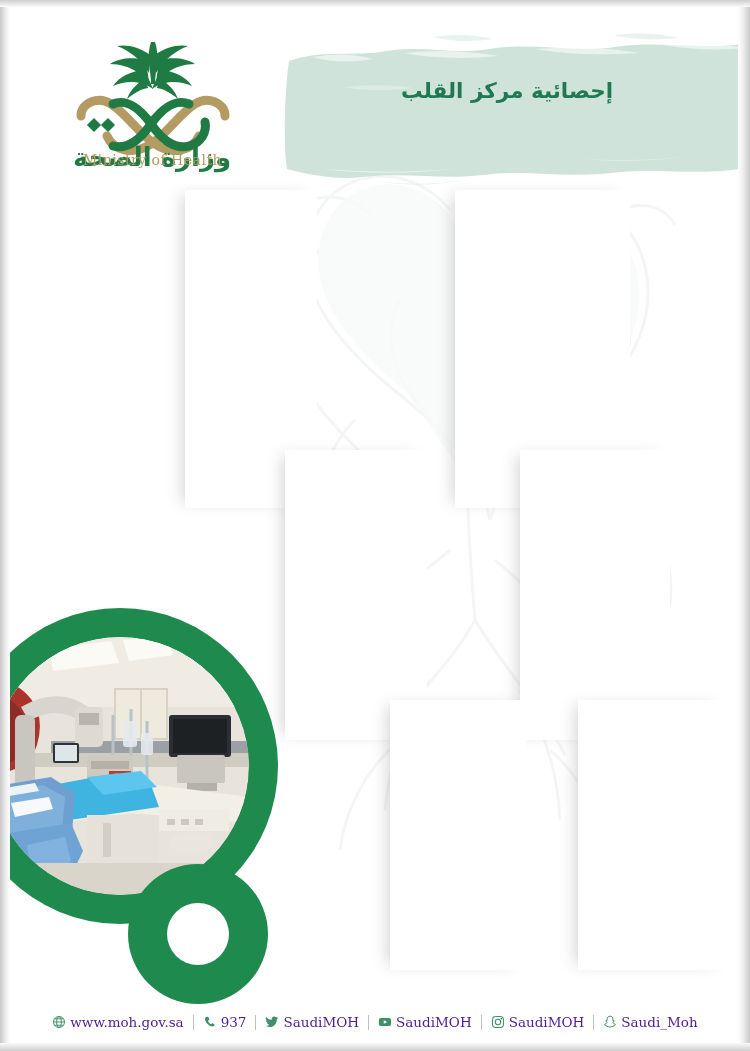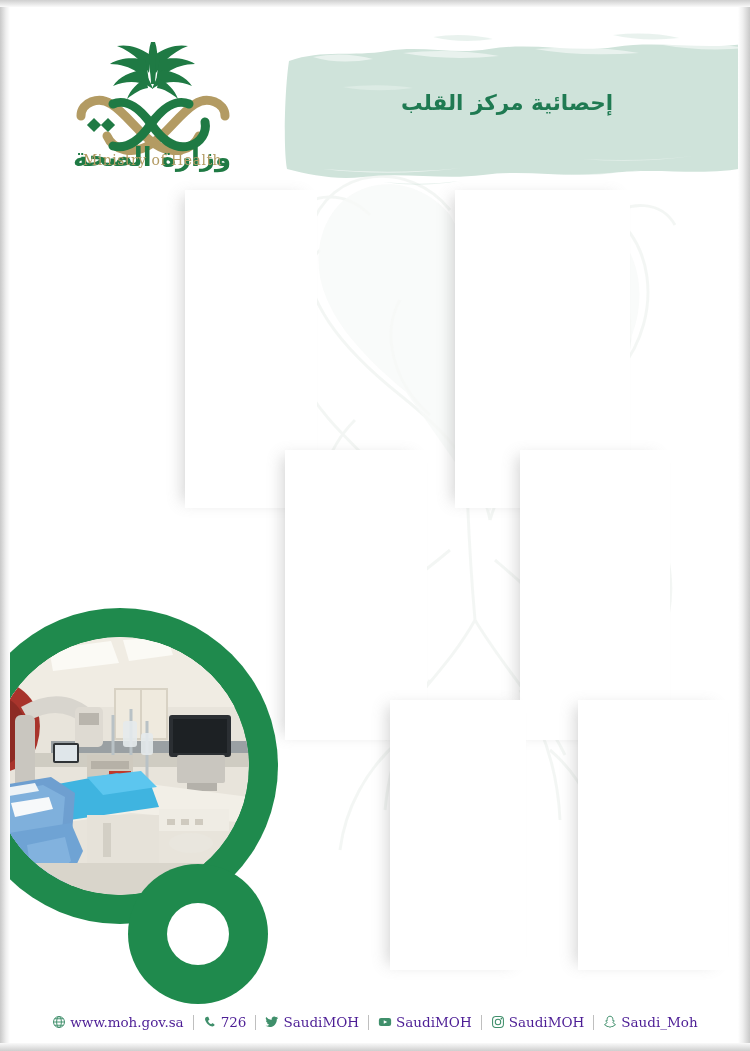--- a/index.html
+++ b/index.html
@@ -28,21 +28,21 @@
 
   
   #brush{
     position:absolute;left:283px;top:27px;width:467px;height:160px;z-index:3;
   }
   #logo{
     position:absolute;left:35px;top:38px;width:235px;height:140px;z-index:6;
   }
 
   #title{
-    position:absolute;right:28px;top:88px;width:430px;z-index:8;
+    position:absolute;right:28px;top:76px;width:430px;z-index:8;
     text-align:center;direction:rtl;
     color:#1f7a52;font-weight:bold;font-size:21.5px;line-height:1.42;
     letter-spacing:-.2px;
   }
   #title div{white-space:nowrap;}
 
   
   .panel{
     position:absolute;background:#ffffff;z-index:4;
     box-shadow:-9px 0 14px -6px rgba(120,120,120,.30);
@@ -310,21 +310,21 @@
       <span>www.moh.gov.sa</span>
     </div>
     <div class="f-sep"></div>
 
     <div class="f-item">
       <span class="f-ico">
         <svg viewBox="0 0 16 16" width="14" height="14">
             <path d="M3.2 2.6c-1 1-1.1 2.3-.4 3.9.7 1.7 2 3.4 3.5 4.6 1.5 1.2 3.2 2 4.6 1.9 1-.1 1.8-.7 2.2-1.4.2-.4.1-.7-.3-1L11.2 9.4c-.4-.2-.7-.1-1 .2l-.6.7c-.2.2-.4.2-.7.1-.8-.4-1.6-1-2.2-1.8-.5-.7-.8-1.3-.9-1.8 0-.3 0-.5.3-.6l.8-.4c.4-.2.5-.5.3-.9L6.1 2.3c-.2-.4-.5-.5-.9-.4-.8.2-1.6.4-2 .7z" fill="#3f8f6b"></path>
           </svg>
       </span>
-      <span>726</span>
+      <span>937</span>
     </div>
     <div class="f-sep"></div>
 
     <div class="f-item">
       <span class="f-ico">
         <svg viewBox="0 0 16 16" width="14" height="14">
             <path d="M15 3.1c-.5.3-1.1.4-1.7.5.6-.4 1-1 1.2-1.6-.6.3-1.2.6-1.9.7A3 3 0 0 0 7.5 5c0 .2 0 .5.1.7A8.4 8.4 0 0 1 1.4 2.3a3 3 0 0 0 .9 4 2.9 2.9 0 0 1-1.3-.4 3 3 0 0 0 2.3 2.9c-.4.1-.8.1-1.2.1a3 3 0 0 0 2.7 2.1A5.9 5.9 0 0 1 .6 12.4a8.4 8.4 0 0 0 4.5 1.3c5.4 0 8.4-4.5 8.4-8.4v-.4c.6-.4 1.1-1 1.5-1.8z" fill="#3f8f6b"></path>
           </svg>
       </span>
       <span>SaudiMOH</span>

